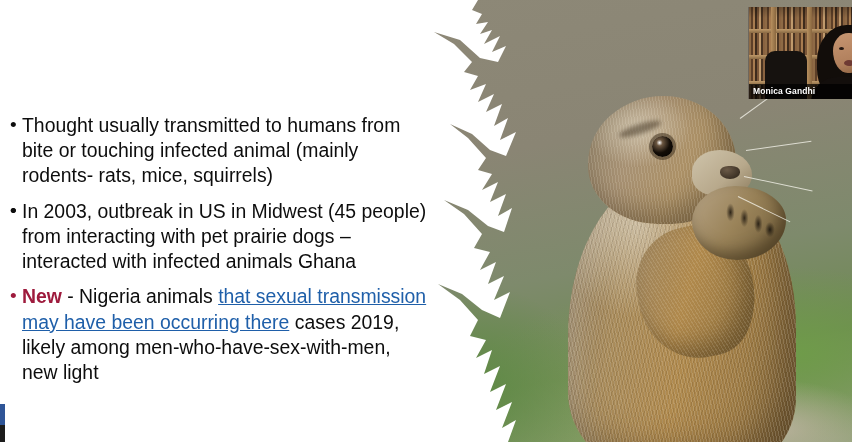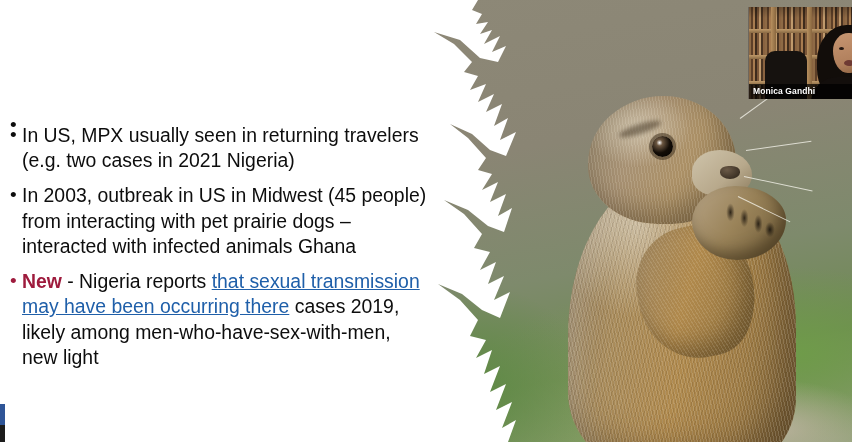--- a/index.html
+++ b/index.html
@@ -374,34 +374,34 @@
     </svg>
   </div>
 
   <div class="title">
   </div>
 
   <div class="bullets">
 
     <div class="bullet">
       <span class="dot">•</span>
+      <span>Thought usually transmitted to humans from bite or touching infected animal (mainly rodents- rats, mice, squirrels)</span>
     </div>
 
     <div class="bullet">
       <span class="dot">•</span>
-      <span>In US, MPX usually seen in returning travelers (e.g. two cases in 2021 Nigeria)</span>
     </div>
 
     <div class="bullet">
       <span class="dot">•</span>
       <span>In 2003, outbreak in US in Midwest (45 people) from interacting with pet prairie dogs –interacted with infected  animals Ghana</span>
     </div>
 
     <div class="bullet b4">
-      <span class="dot">•</span><span class="kw-new">New</span><span> - Nigeria reports </span><a class="lnk" href="#">that sexual transmission may have been occurring there</a><span> cases 2019, likely among men-who-have-sex-with-men, new light</span>
+      <span class="dot">•</span><span class="kw-new">New</span><span> - Nigeria animals </span><a class="lnk" href="#">that sexual transmission may have been occurring there</a><span> cases 2019, likely among men-who-have-sex-with-men, new light</span>
     </div>
 
   </div>
 
   <div class="edge-strip"></div>
 
   <div class="webcam">
     <div class="shelf"></div>
     <div class="shelf-rail" style="top:22px;"></div>
     <div class="shelf-rail" style="top:48px;"></div>

